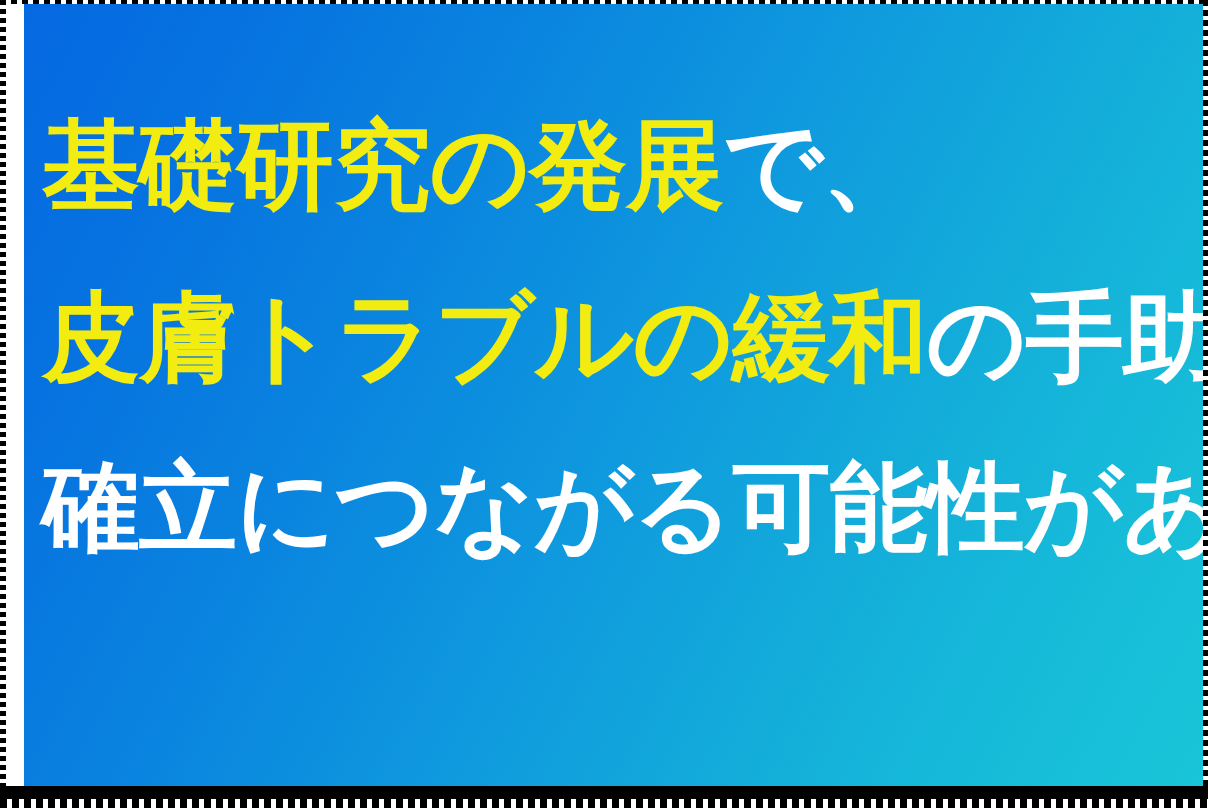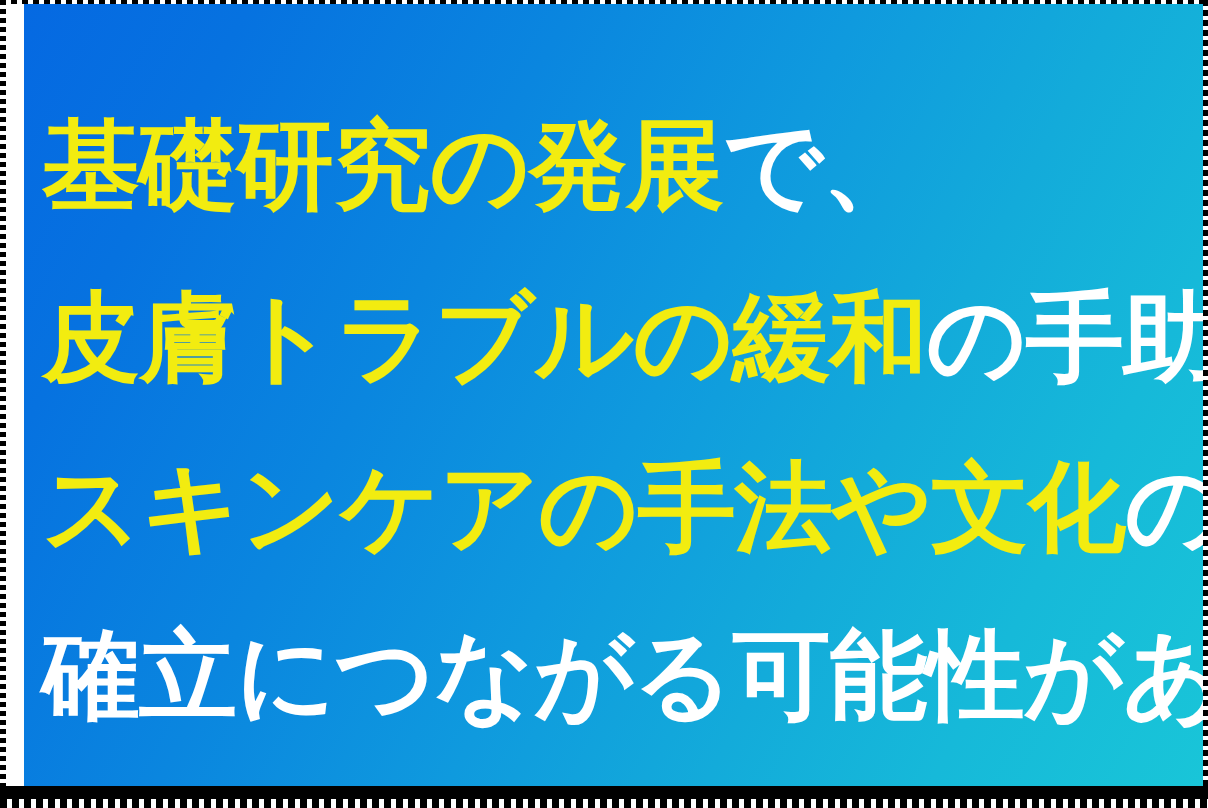--- a/index.html
+++ b/index.html
@@ -115,23 +115,20 @@
     <div class="text-block">
 
       <div class="line line-1">
         <span class="seg seg-yellow">基礎研究の発展</span><span class="seg seg-white">で、</span>
       </div>
 
       <div class="line line-2">
         <span class="seg seg-yellow">皮膚トラブルの緩和</span><span class="seg seg-white">の手助け</span>
       </div>
 
-      <div class="line line-3">
-        <span class="seg seg-yellow">スキンケアの手法や文化</span><span class="seg seg-white">の</span>
-      </div>
 
       <div class="line line-4">
         <span class="seg seg-white">確立につながる可能性がある！</span>
       </div>
 
     </div>
   </div>
 
   <div class="edge edge-top"></div>
   <div class="edge edge-left"></div>

